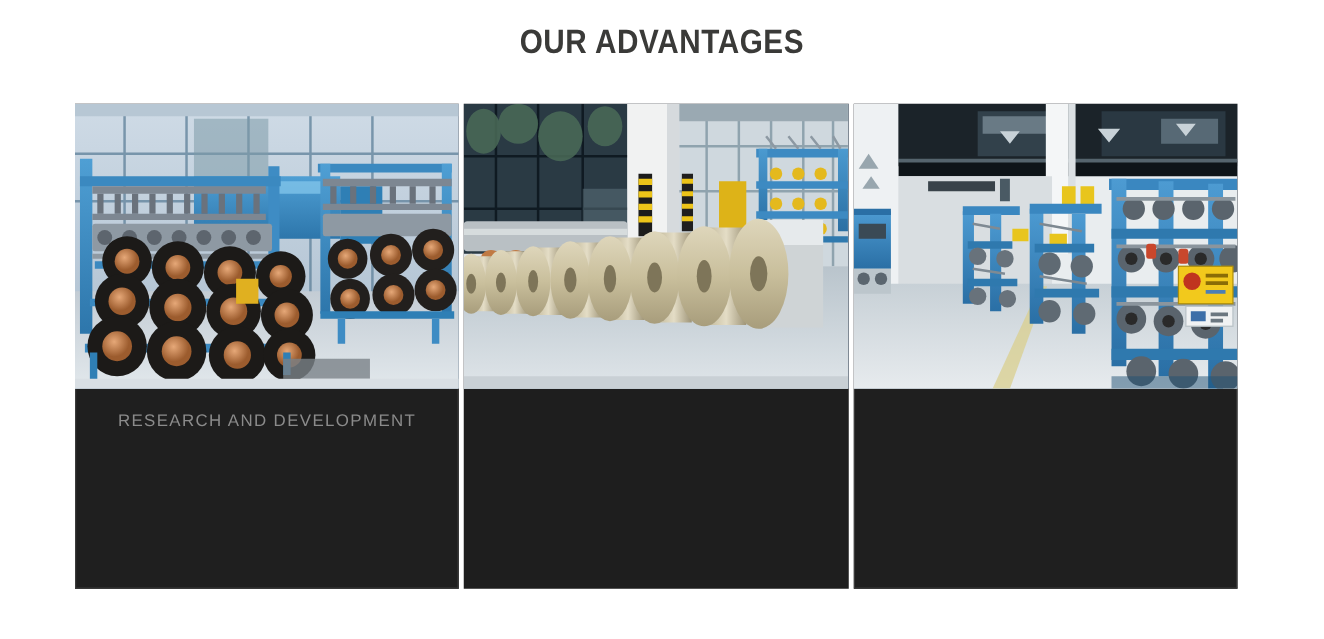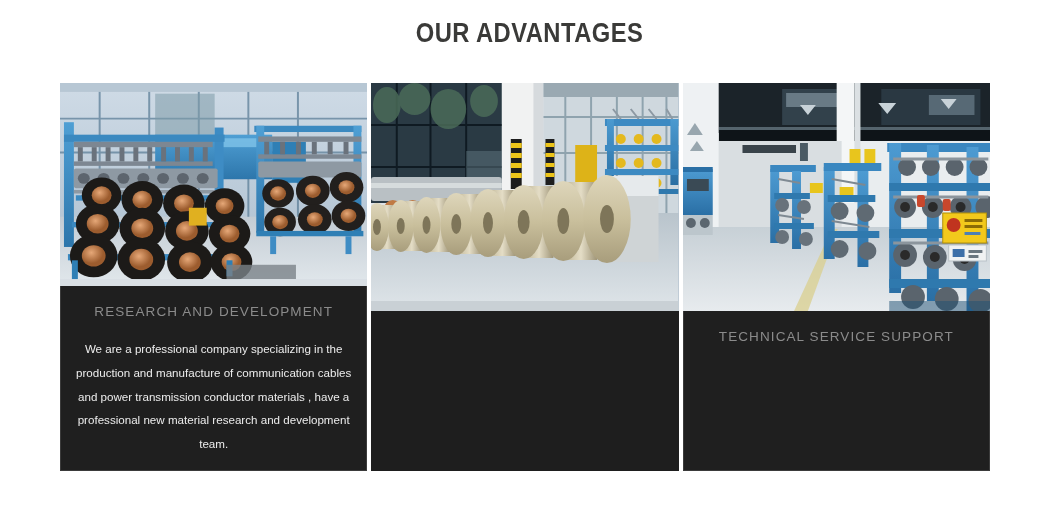--- a/index.html
+++ b/index.html
@@ -275,21 +275,20 @@
           <rect x="12" y="199" width="6" height="22" fill="#2f7fb5"></rect>
           <rect x="168" y="199" width="6" height="18" fill="#2f7fb5"></rect>
         </g>
         <rect x="130" y="140" width="18" height="20" fill="#e0b020"></rect>
         <rect x="168" y="204" width="70" height="16" fill="#7b8288" opacity=".8"></rect>
         <rect y="220" width="310" height="8" fill="#d9dfe4"></rect>
       </svg>
     </div>
     <div class="card-body">
       <div class="card-heading">RESEARCH AND DEVELOPMENT</div>
-      <p class="card-text">We are a professional company specializing in the production and manufacture of communication cables and power transmission conductor materials , have a professional new material research and development team.</p>
     </div>
   </div>
 
   <div class="card">
     <div class="card-photo">
       <svg viewBox="0 0 310 228" preserveAspectRatio="none" aria-hidden="true">
         <defs>
           <linearGradient id="c2floor" x1="0" y1="0" x2="0" y2="1">
             <stop offset="0%" stop-color="#b9c4cc"></stop>
               <stop offset="100%" stop-color="#dfe5e9"></stop>
@@ -583,17 +582,16 @@
           <rect x="284" y="149" width="16" height="3" fill="#4c7fb5"></rect>
           <rect x="268" y="162" width="38" height="16" fill="#f0f2f3" stroke="#b9c2c7"></rect>
           <rect x="272" y="166" width="12" height="8" fill="#3d6fa8"></rect>
           <rect x="288" y="167" width="14" height="3" fill="#6b7780"></rect>
           <rect x="288" y="172" width="10" height="3" fill="#6b7780"></rect>
         </g>
         <rect x="208" y="218" width="102" height="10" fill="#1e4f74" opacity=".5"></rect>
       </svg>
     </div>
     <div class="card-body">
-      <div class="card-heading">TECHNICAL SERVICE SUPPORT</div>
     </div>
   </div>
 
 </div>
 
 </body></html>

